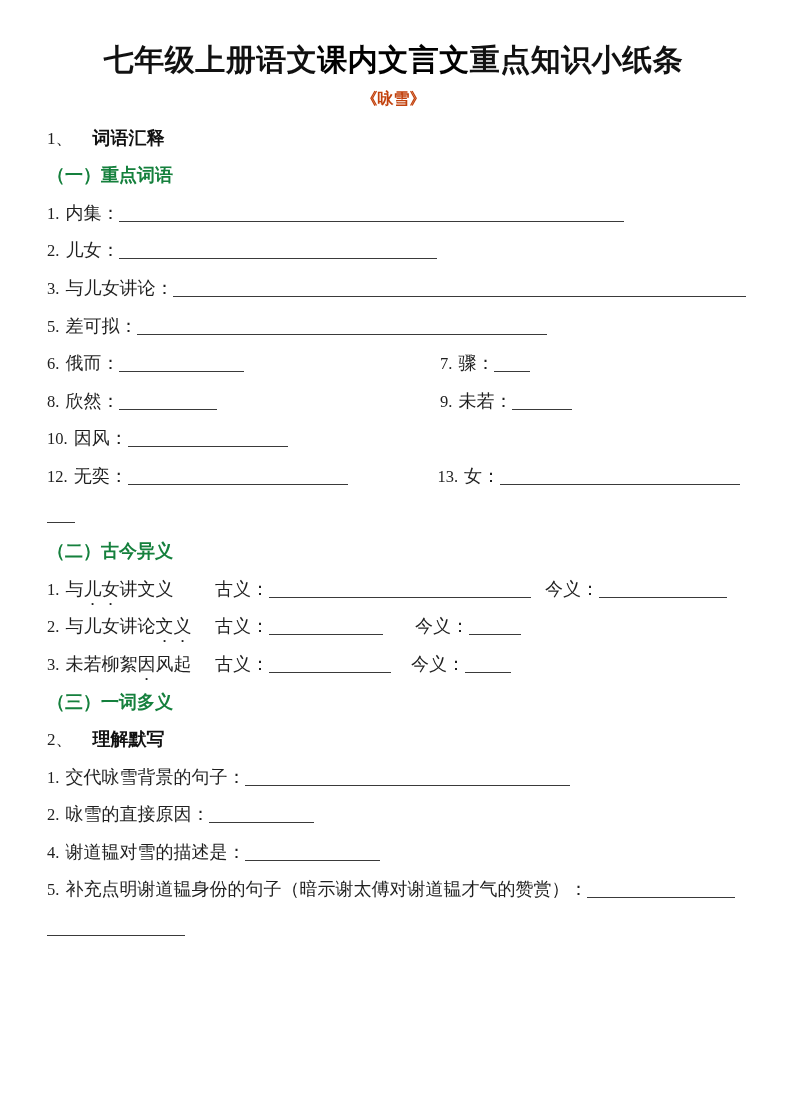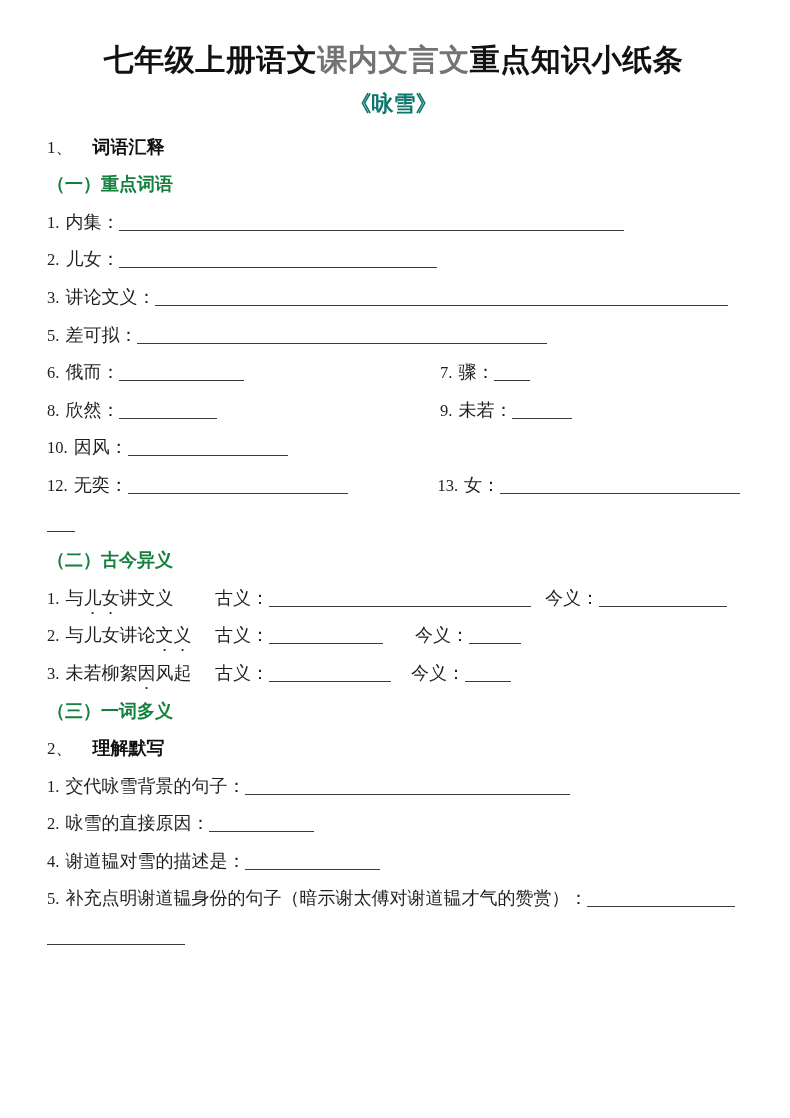--- a/index.html
+++ b/index.html
@@ -16,27 +16,27 @@
   }
   .title {
     text-align: center;
     font-size: 30px;
     font-weight: bold;
     line-height: 1.32;
     letter-spacing: 0.5px;
     color: #111111;
     white-space: nowrap;
   }
-  .title .red { color: #737373; }
+  .title .red { color: #000000; }
   .subtitle {
     text-align: center;
-    font-size: 22px;
+    font-size: 16px;
     font-weight: bold;
     margin-top: 9px;
-    color: #0f766e;
+    color: #c2410c;
   }
   .body { margin-top: 10px; font-size: 18px; }
   .row { height: 37.6px; line-height: 37.6px; white-space: nowrap; }
   .row.cols { display: flex; }
   .col-l { width: 393px; }
   .col-r { flex: 1; }
   .h-num { font-size: 17px; }
   .h-black {
     font-family: "Liberation Sans", "DejaVu Sans", sans-serif;
     font-weight: bold;
@@ -80,21 +80,21 @@
   <div class="body">
 
     <div class="row"><span class="h-num">1、</span><span class="h-black">词语汇释</span></div>
 
     <div class="row"><span class="h-red">（一）重点词语</span></div>
 
     <div class="row"><span class="num">1.</span><span>内集：</span><span class="blank" style="width:505px"></span></div>
 
     <div class="row"><span class="num">2.</span><span>儿女：</span><span class="blank" style="width:318px"></span></div>
 
-    <div class="row"><span class="num">3.</span><span>讲论文义：</span><span class="blank" style="width:573px"></span></div>
+    <div class="row"><span class="num">3.</span><span>与儿女讲论：</span><span class="blank" style="width:573px"></span></div>
 
 
     <div class="row"><span class="num">5.</span><span>差可拟：</span><span class="blank" style="width:410px"></span></div>
 
     <div class="row cols">
       <div class="col-l"><span class="num">6.</span><span>俄而：</span><span class="blank" style="width:125px"></span></div>
       <div class="col-r"><span class="num">7.</span><span>骤：</span><span class="blank" style="width:36px"></span></div>
     </div>
 
     <div class="row cols">

